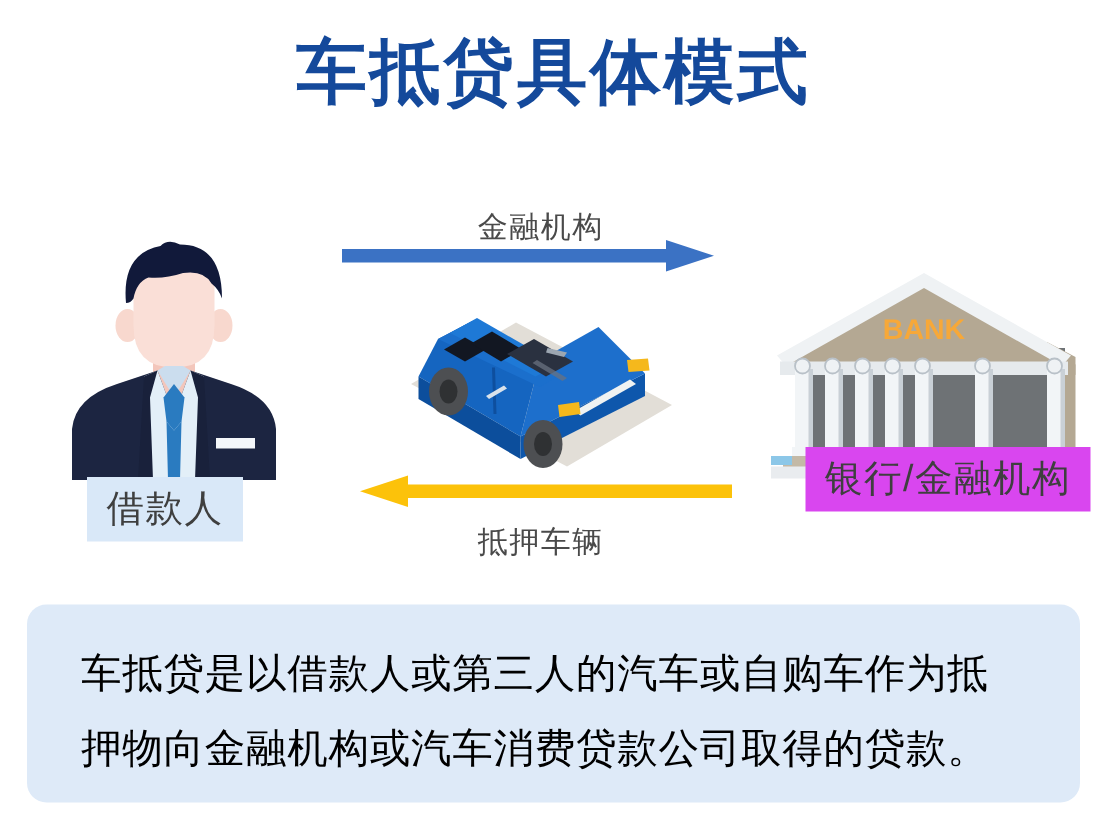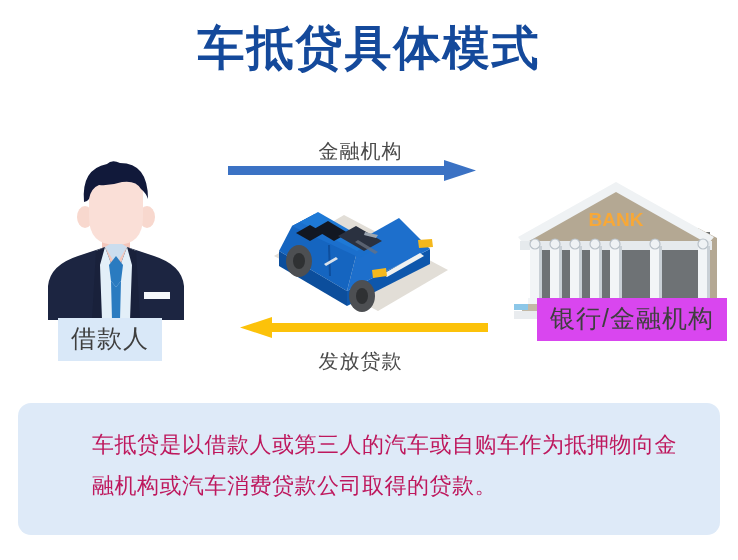--- a/index.html
+++ b/index.html
@@ -104,25 +104,24 @@
     left: 18px;
     top: 403px;
     width: 702px;
     height: 132px;
     background: #DEEAF8;
     border-radius: 13px;
     box-sizing: border-box;
     padding: 22px 36px 0 36px;
   }
   #description-text {
-    font-size: 22px;
-    color: #be185d;
+    font-size: 27px;
+    color: #000000;
     line-height: 1.85;
     letter-spacing: 0.5px;
-    margin-left: 38px;
   }
 </style>
 </head>
 <body>
 
 <div id="page-title">车抵贷具体模式</div>
 
 <div id="diagram">
 
   <div id="borrower-figure">
@@ -269,21 +268,21 @@
       <path d="M216 2 L248 12.5 L216 23 Z" fill="#3B72C4"></path>
     </svg>
   </div>
 
   <div id="arrow-bot-row" class="arrow-row">
     <svg viewBox="0 0 265 28" width="265" height="28" xmlns="http://www.w3.org/2000/svg">
       <rect x="38" y="8" width="222" height="9" fill="#FCC20A"></rect>
       <path d="M44 2 L12 12.5 L44 23 Z" fill="#FCC20A"></path>
     </svg>
   </div>
-  <div id="arrow-bot-label" class="arrow-label">发放贷款</div>
+  <div id="arrow-bot-label" class="arrow-label">抵押车辆</div>
 
   <div id="borrower-label" class="entity-chip">借款人</div>
 
   <div id="bank-label" class="entity-chip">银行/金融机构</div>
 </div>
 
 <div id="description-panel">
   <div id="description-text">车抵贷是以借款人或第三人的汽车或自购车作为抵押物向金融机构或汽车消费贷款公司取得的贷款。</div>
 </div>
 

